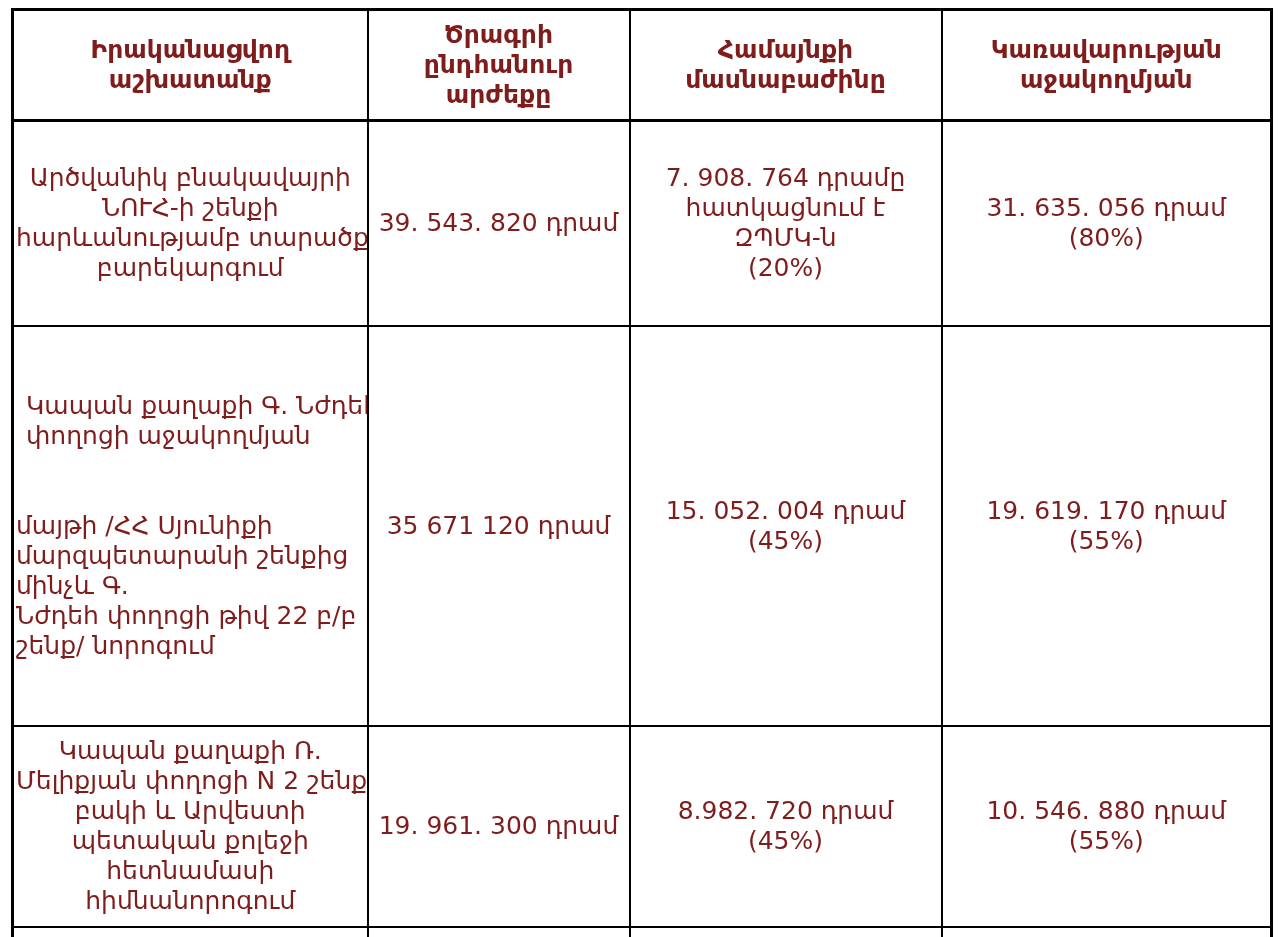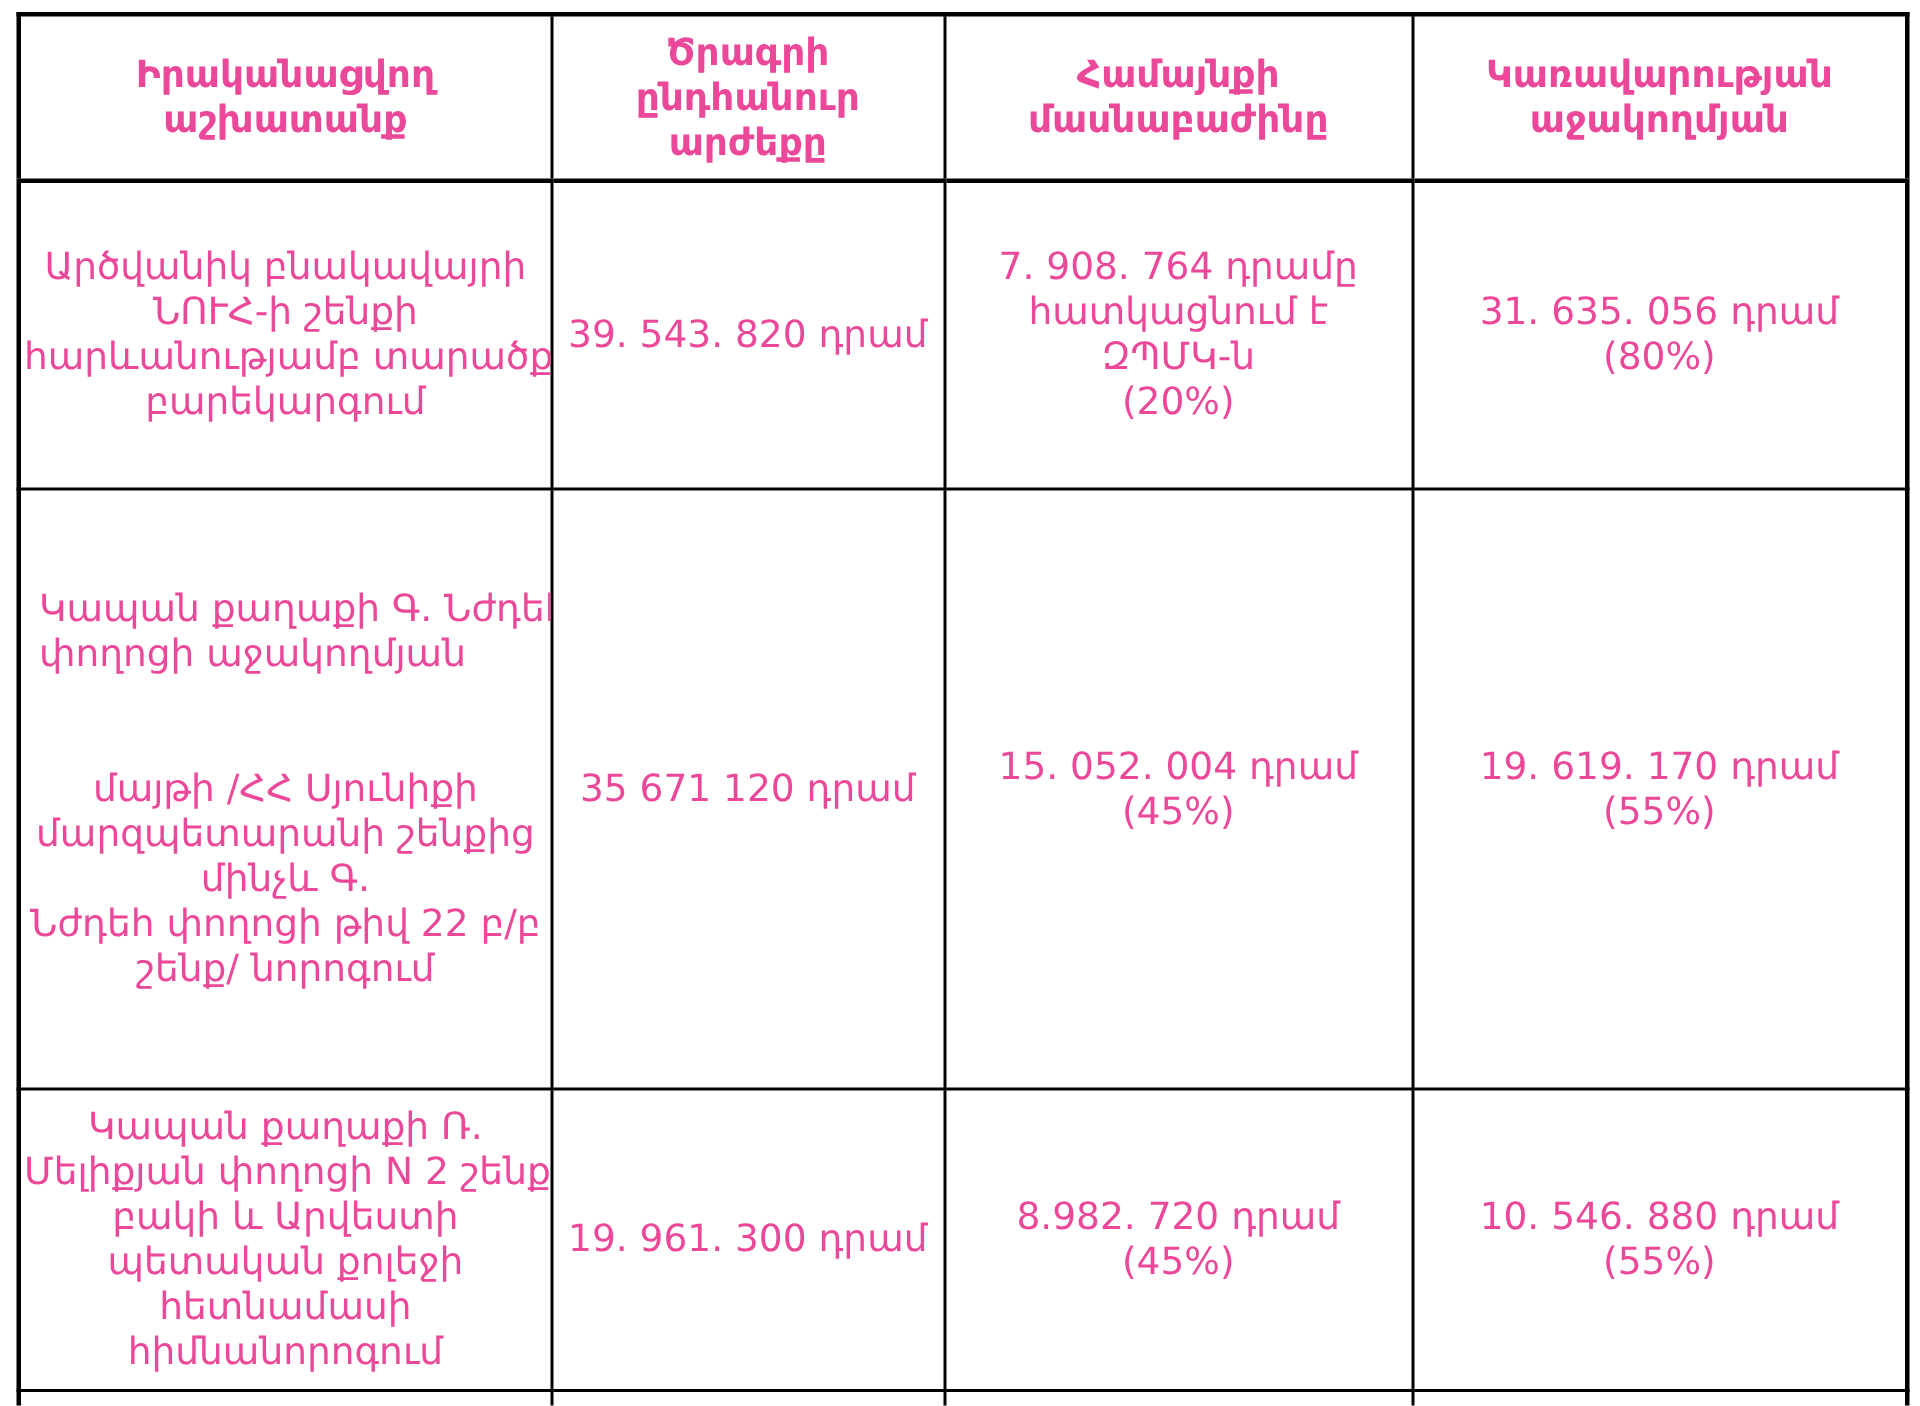--- a/index.html
+++ b/index.html
@@ -7,21 +7,21 @@
     padding: 0;
     background: #ffffff;
   }
   .page {
     width: 1280px;
     height: 937px;
     background: #ffffff;
     box-sizing: border-box;
     padding: 8px 0 0 11px;
     font-family: "DejaVu Sans", "Liberation Sans", sans-serif;
-    color: #ec4899;
+    color: #7f1d1d;
   }
   table.grid {
     border-collapse: collapse;
     table-layout: fixed;
     width: 1259px;
     border: 3px solid #000000;
     font-size: 25px;
     line-height: 1.2;
   }
   table.grid th,
@@ -42,21 +42,21 @@
   tbody tr:nth-child(2) { height: 231px; }
   tbody tr:nth-child(3) { height: 201px; }
   tbody tr:nth-child(4) { height: 174px; }
   td.work-cell { }
   .work-left {
     text-align: left;
     padding-left: 10px;
     white-space: pre;
   }
   .work-center {
-    text-align: center;
+    text-align: left;
     white-space: pre;
   }
 </style>
 </head>
 <body>
 
 <div class="page">
   <table class="grid">
     <colgroup>
       <col style="width:355px">

